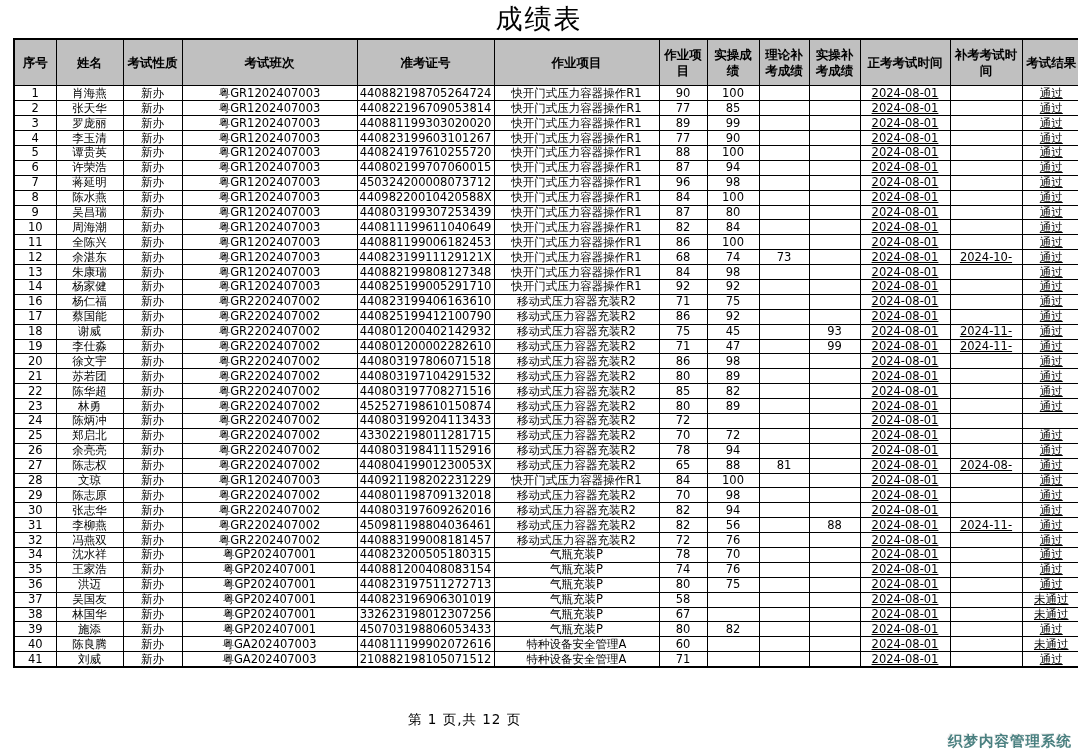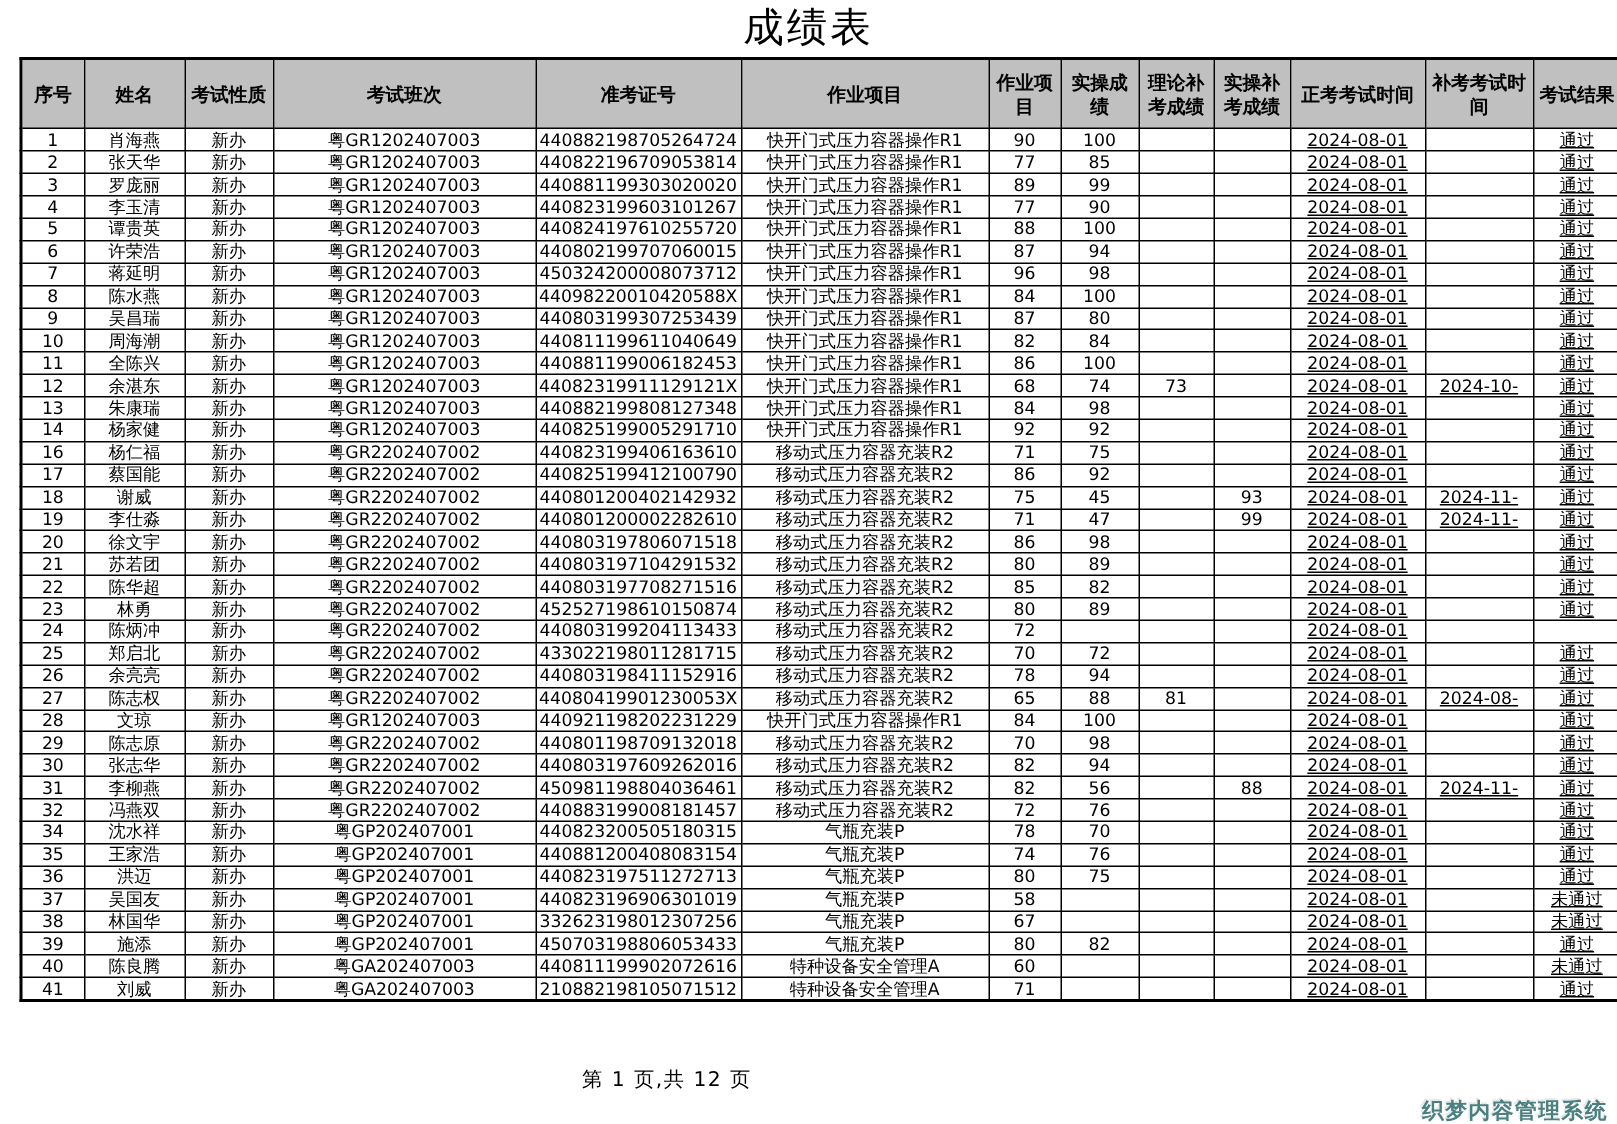--- a/index.html
+++ b/index.html
@@ -30,21 +30,21 @@
     height:13.9px;font-size:11.5px;line-height:13px;white-space:nowrap;
   }
   td.u{text-decoration:underline;}
   
   col.c0{width:42px}  col.c1{width:67px}  col.c2{width:59px}
   col.c3{width:175px} col.c4{width:137px} col.c5{width:165px}
   col.c6{width:48px}  col.c7{width:52px}  col.c8{width:50px}
   col.c9{width:51px}  col.c10{width:90px} col.c11{width:72px}
   col.c12{width:59px}
   .footer{
-    position:absolute;left:388px;top:711px;font-size:13.5px;
+    position:absolute;left:408px;top:711px;font-size:13.5px;
     letter-spacing:1px;
   }
   .watermark{
     position:absolute;right:6px;top:732px;text-align:right;
     font-weight:bold;color:var(--wm-color,#4a8080);
     text-shadow:1px 1px 0 #ffffff,-1px -1px 0 #e8e8e8;
     line-height:1.25;
   }
   .watermark .l1{font-size:14.5px;letter-spacing:1px;}
   .watermark .l2{font-size:13.5px;letter-spacing:2px;}

